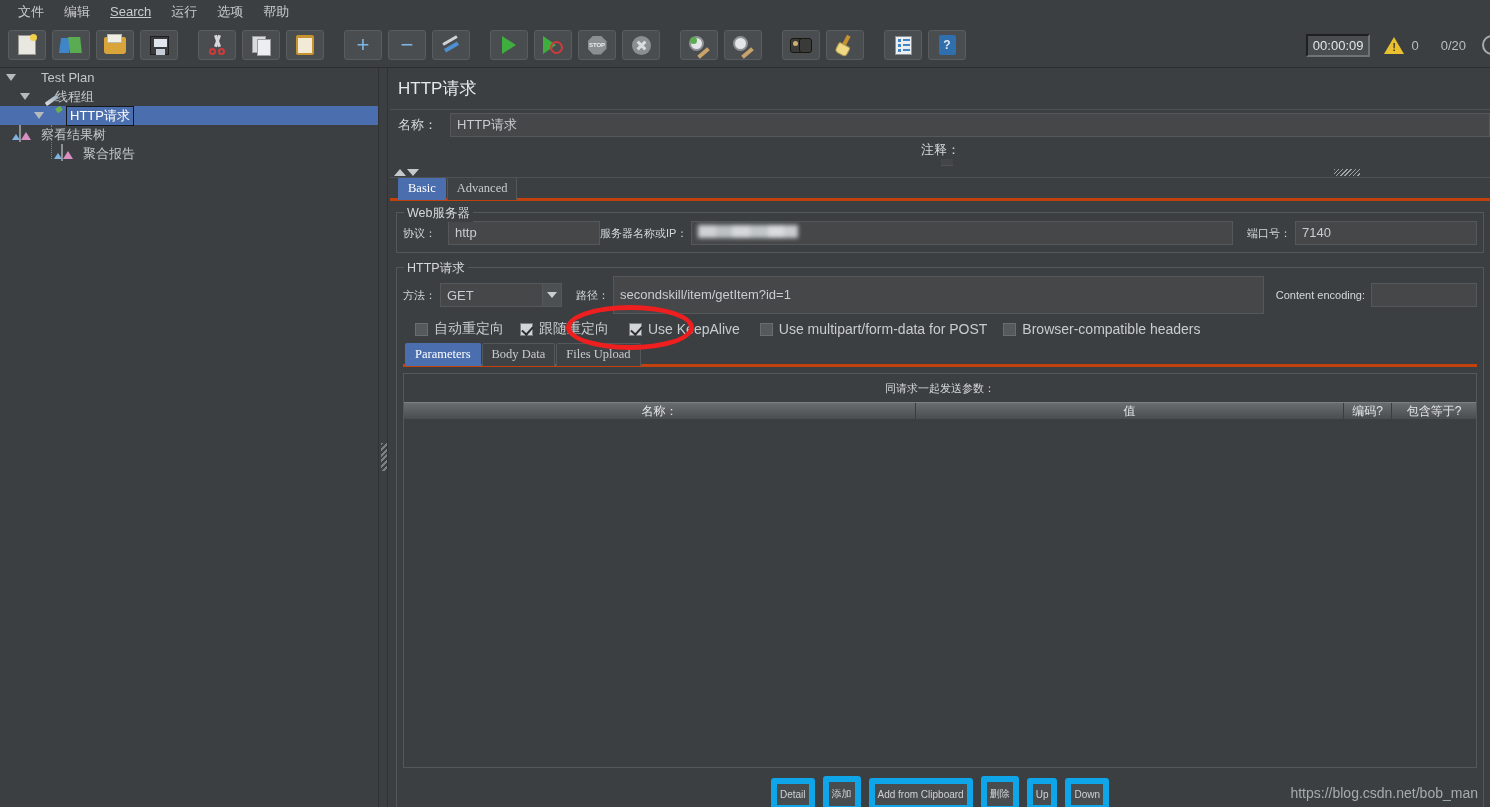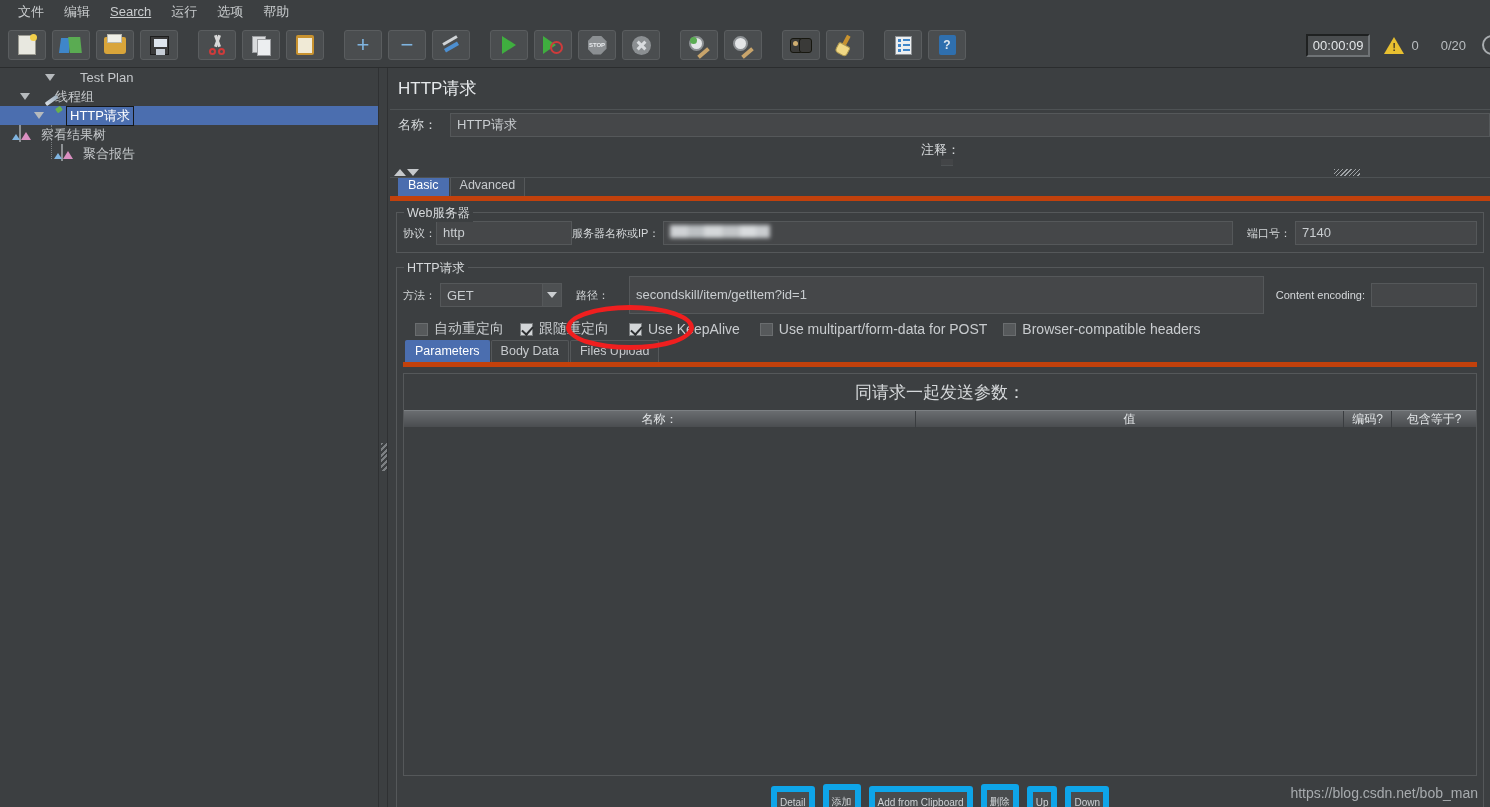--- a/index.html
+++ b/index.html
@@ -165,21 +165,21 @@
   .collapse-bar {
     position:relative; height:11px; background:#3c3f41;
     border-bottom:1px solid #4e5254; display:flex; align-items:center; padding-left:4px;
   }
   .cb-up { width:0;height:0;border-left:6px solid transparent;border-right:6px solid transparent;border-bottom:7px solid #c6c9cc;margin-right:1px;}
   .cb-down { width:0;height:0;border-left:6px solid transparent;border-right:6px solid transparent;border-top:7px solid #c6c9cc;}
   .cb-grip { position:absolute; right:130px; top:2px; width:26px; height:7px;
     background: repeating-linear-gradient(135deg,#a0a4a7 0 1px,#3c3f41 1px 3px);}
 
   
-  .tabs { display:flex; align-items:flex-end; padding-left:8px; height:23px; border-bottom:5px solid #c2410c; }
+  .tabs { display:flex; align-items:center; padding-left:8px; height:23px; border-bottom:3px solid #c2410c;font-family:Liberation Serif, serif; }
   .tab {
     font-size:12.5px; color:#c8cbce; padding:3px 9px 4px; border:1px solid #55585a;
     border-bottom:none; border-radius:2px 2px 0 0; background:#3f4244; margin-right:1px; cursor:pointer;
   }
   .tab.active { background:#4b6eaf; color:#ffffff; border-color:#4b6eaf; }
 
   
   .groupbox { position:relative; margin:9px 6px 0 6px; border:1px solid #55585a; padding:8px 6px 7px; }
   .groupbox > .gb-title {
     position:absolute; top:-8px; left:7px; background:#3c3f41; padding:0 3px;
@@ -210,21 +210,21 @@
   }
   .chk .box.checked { background:#d3d6d8; border:1px solid #7a7d7f; }
   .chk .box.checked:after {
     content:""; position:absolute; left:3px; top:0px; width:5px; height:9px;
     border:solid #2d2f31; border-width:0 2px 2px 0; transform:rotate(42deg);
   }
   .chk .t { font-size:14px; color:#c9cccf; white-space:nowrap; }
 
   
   .param-wrap { margin:6px 6px 0 6px; border:1px solid #55585a; background:#3c3f41; }
-  .param-caption { text-align:center; font-size:17px; color:#d6d9db; padding:7px 0 6px; }
+  .param-caption { text-align:center; font-size:11px; color:#d6d9db; padding:7px 0 6px; }
   .thead { display:flex; height:17px; background:linear-gradient(#6a6d70,#4a4d50); border-top:1px solid #7c8083; }
   .th { font-size:12px; color:#e2e5e7; display:flex; align-items:center; justify-content:center;
         border-right:1px solid #3a3d40; height:17px; }
   .tbody { height:348px; background:#3c3f41; }
 
   .btnrow { display:flex; justify-content:center; align-items:center; gap:8px; margin-top:8px; }
   .btn {
     background:#494c4e; border:6px solid #0ea5e9; color:#cfd2d5; font-size:10px;
     padding:5px 3px; border-radius:3px; cursor:pointer; white-space:nowrap;
   }
@@ -333,21 +333,21 @@
 
     <div class="tb-timer">00:00:09</div>
     <span class="warn-icon"></span>
     <span class="tb-count">0</span>
     <span class="tb-ratio">0/20</span>
     <span class="ic-clock" style="margin-right:-12px;"></span>
   </div>
 
   <div class="tree-panel">
 
-    <div class="tree-row" style="padding-left:4px;margin-left:39px;">
+    <div class="tree-row" style="padding-left:4px;">
       <span class="tw">
           <span class="twist"></span>
         </span>
       <span class="tree-ico"><span class="ico-plan"></span></span>
       <span class="tree-label">Test Plan</span>
     </div>
 
     <div class="tree-row" style="padding-left:18px;">
       <span class="tw">
           <span class="twist"></span>
@@ -405,21 +405,21 @@
 
     <div class="tabs">
       <div class="tab active">Basic</div>
       <div class="tab">Advanced</div>
     </div>
 
     <div class="groupbox" style="margin-top:11px;">
       <span class="gb-title">Web服务器</span>
       <div class="inline">
         <span class="lbl">协议：</span>
-        <span class="txtfield" style="width:136px; margin-left:0;">http</span>
+        <span class="txtfield" style="width:152px; margin-left:12px;">http</span>
         <span class="lbl" style="">服务器名称或IP：</span>
         <span class="txtfield" style="flex:1; margin-left:4px; position:relative;">
           <span class="blurred" style="display:inline-block;width:100px;height:13px;"></span>
         </span>
         <span class="lbl" style="margin-left:14px;">端口号：</span>
         <span class="txtfield" style="width:182px; margin-left:4px;">7140</span>
       </div>
     </div>
 
     <div class="groupbox" style="margin-top:14px; padding-bottom:2px;">
@@ -427,21 +427,21 @@
 
       <div class="inline">
         <span class="lbl">方法：</span>
         <span class="combo" style="width:122px; margin-left:4px;">
           <span class="val">GET</span>
           <span class="arrowbox">
               <span class="arrow"></span>
             </span>
         </span>
         <span class="lbl" style="margin-left:14px;">路径：</span>
-        <span class="txtfield" style="flex:1; margin-left:20px; height:38px; line-height:30px;">secondskill/item/getItem?id=1</span>
+        <span class="txtfield" style="flex:1; margin-left:4px; height:38px; line-height:30px;">secondskill/item/getItem?id=1</span>
         <span class="lbl" style="margin-left:12px;">Content encoding:</span>
         <span class="txtfield" style="width:106px; margin-left:6px;"></span>
       </div>
 
       <div class="cbrow">
         <span class="chk">
           <span class="box"></span>
           <span class="t">自动重定向</span>
         </span>
         <span class="chk">

